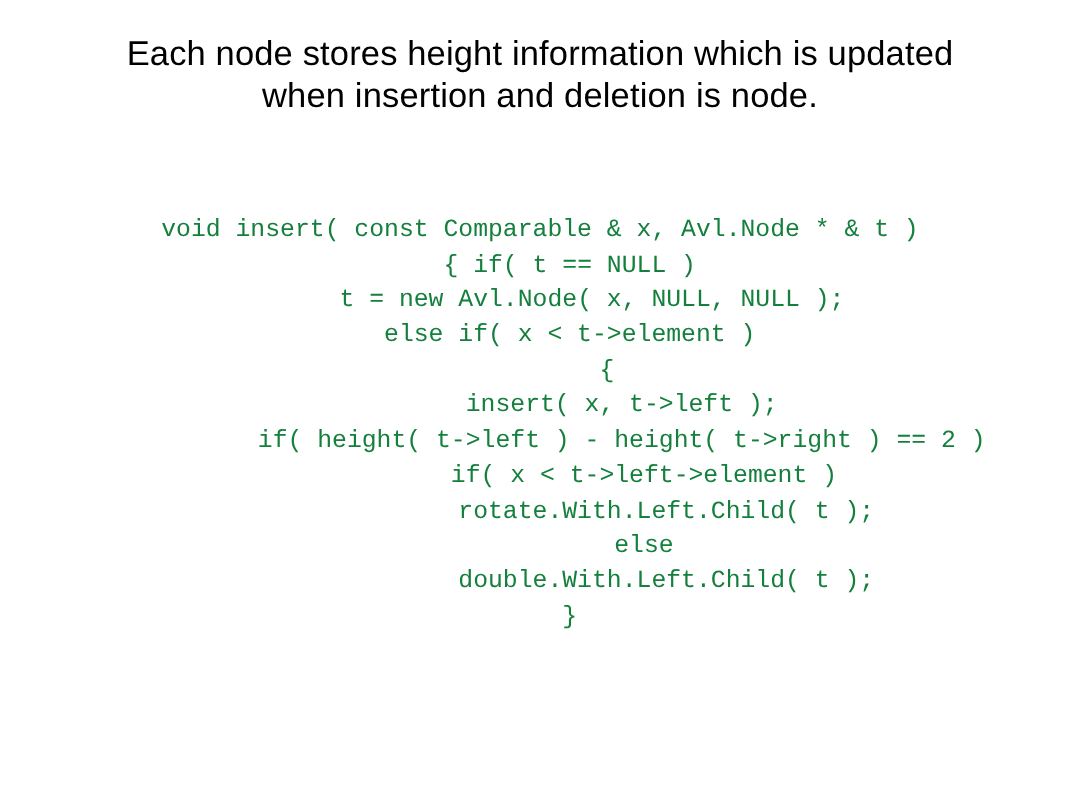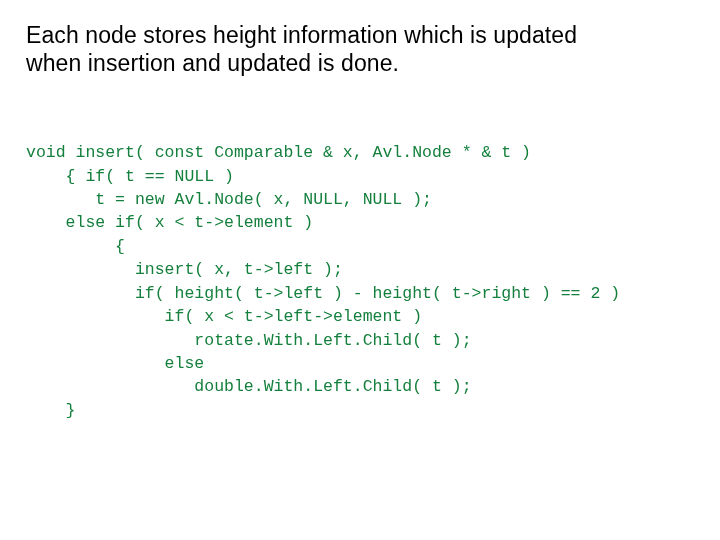--- a/index.html
+++ b/index.html
@@ -3,20 +3,21 @@
 <meta charset="utf-8">
 <style>
   * { margin: 0; padding: 0; box-sizing: border-box; }
   html, body { width: 720px; height: 540px; background: #ffffff; }
   .page {
     width: 720px;
     height: 540px;
     padding: 22px 26px;
     font-family: "Segoe UI", "Helvetica Neue", Arial, sans-serif;
     color: #000;
+    text-align: center;
   }
   .prose {
     font-size: 23px;
     line-height: 1.2;
     font-weight: 400;
     letter-spacing: 0.1px;
   }
   .code-block {
     margin-top: 64px;
     font-family: "Courier New", Courier, monospace;
@@ -25,21 +26,21 @@
     white-space: pre;
     color: #15803d;
   }
 </style>
 </head>
 <body>
 
 <div class="page">
   <div class="prose">
     <span>Each node stores height information which is updated</span><br>
-    <span>when insertion and updated is done.</span>
+    <span>when insertion and deletion is node.</span>
   </div>
 
   <div class="code-block"><span>void insert( const Comparable &amp; x, Avl.Node * &amp; t )</span>
 <span>    { if( t == NULL )</span>
 <span>       t = new Avl.Node( x, NULL, NULL );</span>
 <span>    else if( x &lt; t-&gt;element )</span>
 <span>         {</span>
 <span>           insert( x, t-&gt;left );</span>
 <span>           if( height( t-&gt;left ) - height( t-&gt;right ) == 2 )</span>
 <span>              if( x &lt; t-&gt;left-&gt;element )</span>

